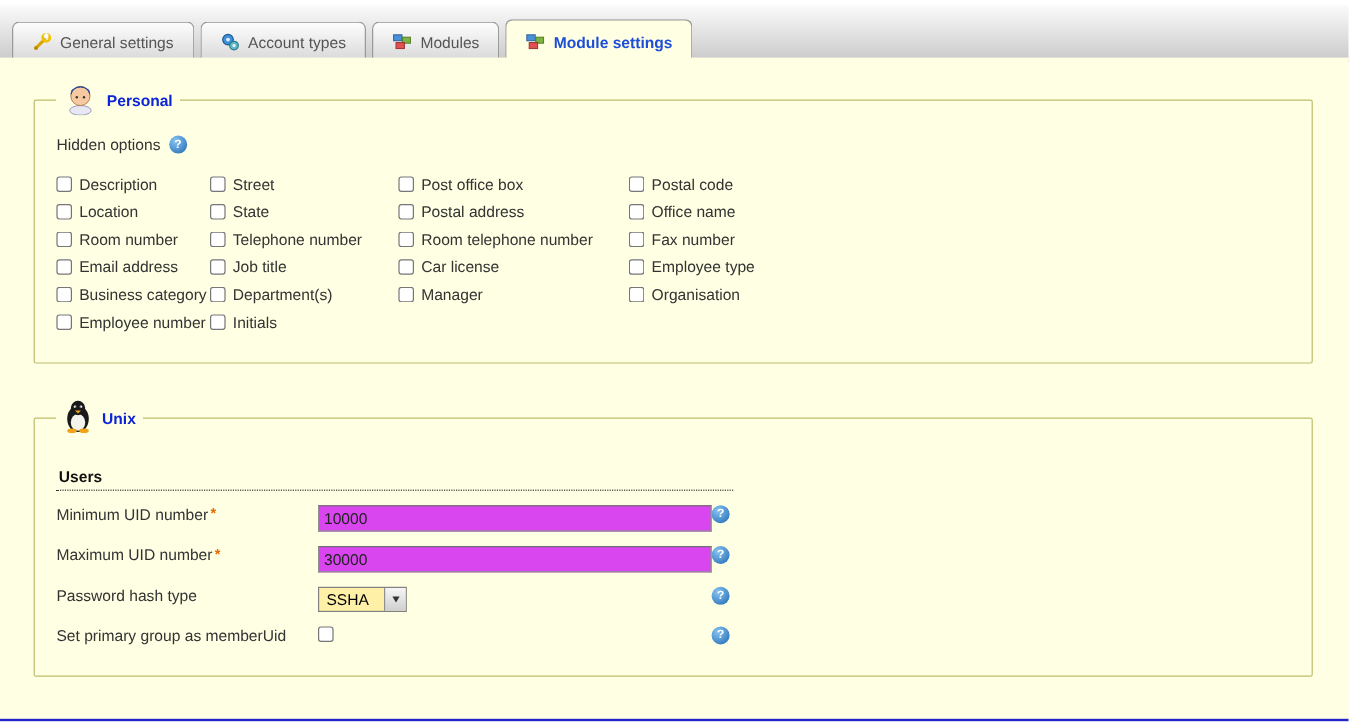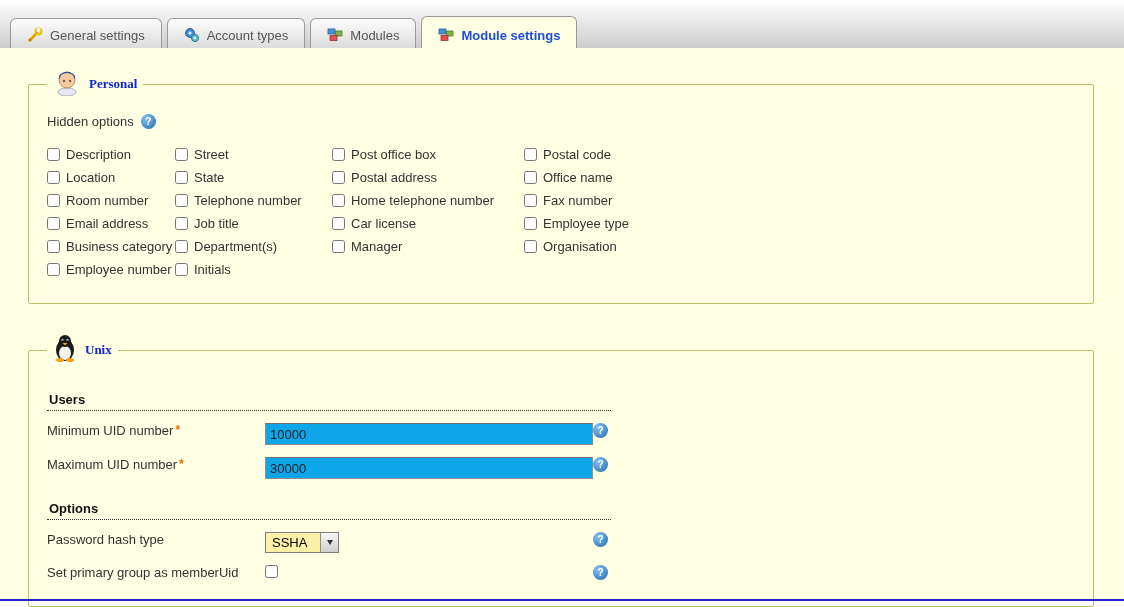--- a/index.html
+++ b/index.html
@@ -35,21 +35,21 @@
   #bottom-line{
     position:absolute;left:0;bottom:6px;width:1124px;height:2px;background:#2323c8;
   }
   fieldset{
     border:1px solid #bdbd6a;border-radius:2px;
     margin:0 30px 0 28px;padding:4px 16px 18px 16px;
   }
   fieldset.personal{margin-top:20px;}
   fieldset.unix{margin-top:30px;padding-bottom:26px;}
   legend{
-    display:flex;align-items:center;gap:8px;padding:0 6px;margin-left:2px;font-family:Liberation Serif, serif;
+    display:flex;align-items:center;gap:8px;padding:0 6px;margin-left:2px;
   }
   legend .ficon{display:inline-block;}
   legend .ltext{color:#0b24d6;font-weight:bold;font-size:13px;}
   
   .help{
     display:inline-block;width:15px;height:15px;border-radius:50%;
     background:radial-gradient(circle at 35% 30%,#86c4f2,#1e66b0);
     color:#fff;font-weight:bold;font-size:10px;line-height:15px;text-align:center;
     cursor:pointer;flex:0 0 auto;
   }
@@ -65,21 +65,21 @@
   .sect-header{
     width:562px;margin:22px 0 0 2px;padding:0 0 3px 2px;
     font-weight:bold;color:#111;border-bottom:1px dotted #333;
   }
   .frow{display:flex;align-items:flex-start;margin:12px 0 0 2px;}
   .frow .flabel{width:218px;flex:0 0 auto;}
   .req{color:#e86a00;font-weight:bold;margin-left:2px;vertical-align:top;font-size:12px;}
   .ctrl{width:328px;flex:0 0 auto;display:flex;align-items:center;}
   .txt{
     width:318px;height:18px;box-sizing:content-box;
-    background:#0ea5e9;border:1px solid #8f8f8f;border-top-color:#6f6f6f;
+    background:#d946ef;border:1px solid #8f8f8f;border-top-color:#6f6f6f;
     font-family:inherit;font-size:13px;color:#222;padding:1px 4px;
   }
   .selectbox{
     display:inline-flex;align-items:stretch;height:21px;cursor:pointer;
     border:1px solid #808080;background:#fff0a8;box-sizing:border-box;
   }
   .selectbox .selval{display:flex;align-items:center;padding:0 8px 0 6px;min-width:40px;color:#000000;}
   .selectbox .selbtn{
     width:17px;display:flex;align-items:center;justify-content:center;
     background:linear-gradient(#f6f6f6,#cfcfcf);border-left:1px solid #909090;
@@ -204,21 +204,21 @@
         <label class="cbitem">
             <input type="checkbox" style="">
             <span>Room number</span>
           </label>
         <label class="cbitem">
             <input type="checkbox" style="">
             <span>Telephone number</span>
           </label>
         <label class="cbitem">
             <input type="checkbox" style="">
-            <span>Home telephone number</span>
+            <span>Room telephone number</span>
           </label>
         <label class="cbitem">
             <input type="checkbox" style="">
             <span>Fax number</span>
           </label>
         <label class="cbitem">
             <input type="checkbox" style="">
             <span>Email address</span>
           </label>
         <label class="cbitem">
@@ -294,21 +294,20 @@
       <div class="frow">
         <span class="flabel">
           <span>Maximum UID number</span><span class="req">*</span>
         </span>
         <span class="ctrl">
           <input class="txt" type="text" value="30000" style="">
         </span>
         <span class="help">?</span>
       </div>
 
-      <div class="sect-header">Options</div>
 
       <div class="frow">
         <span class="flabel">Password hash type</span>
         <span class="ctrl">
           <span class="selectbox">
             <span class="selval">SSHA</span>
             <span class="selbtn">
               <span class="arrow"></span>
             </span>
           </span>

